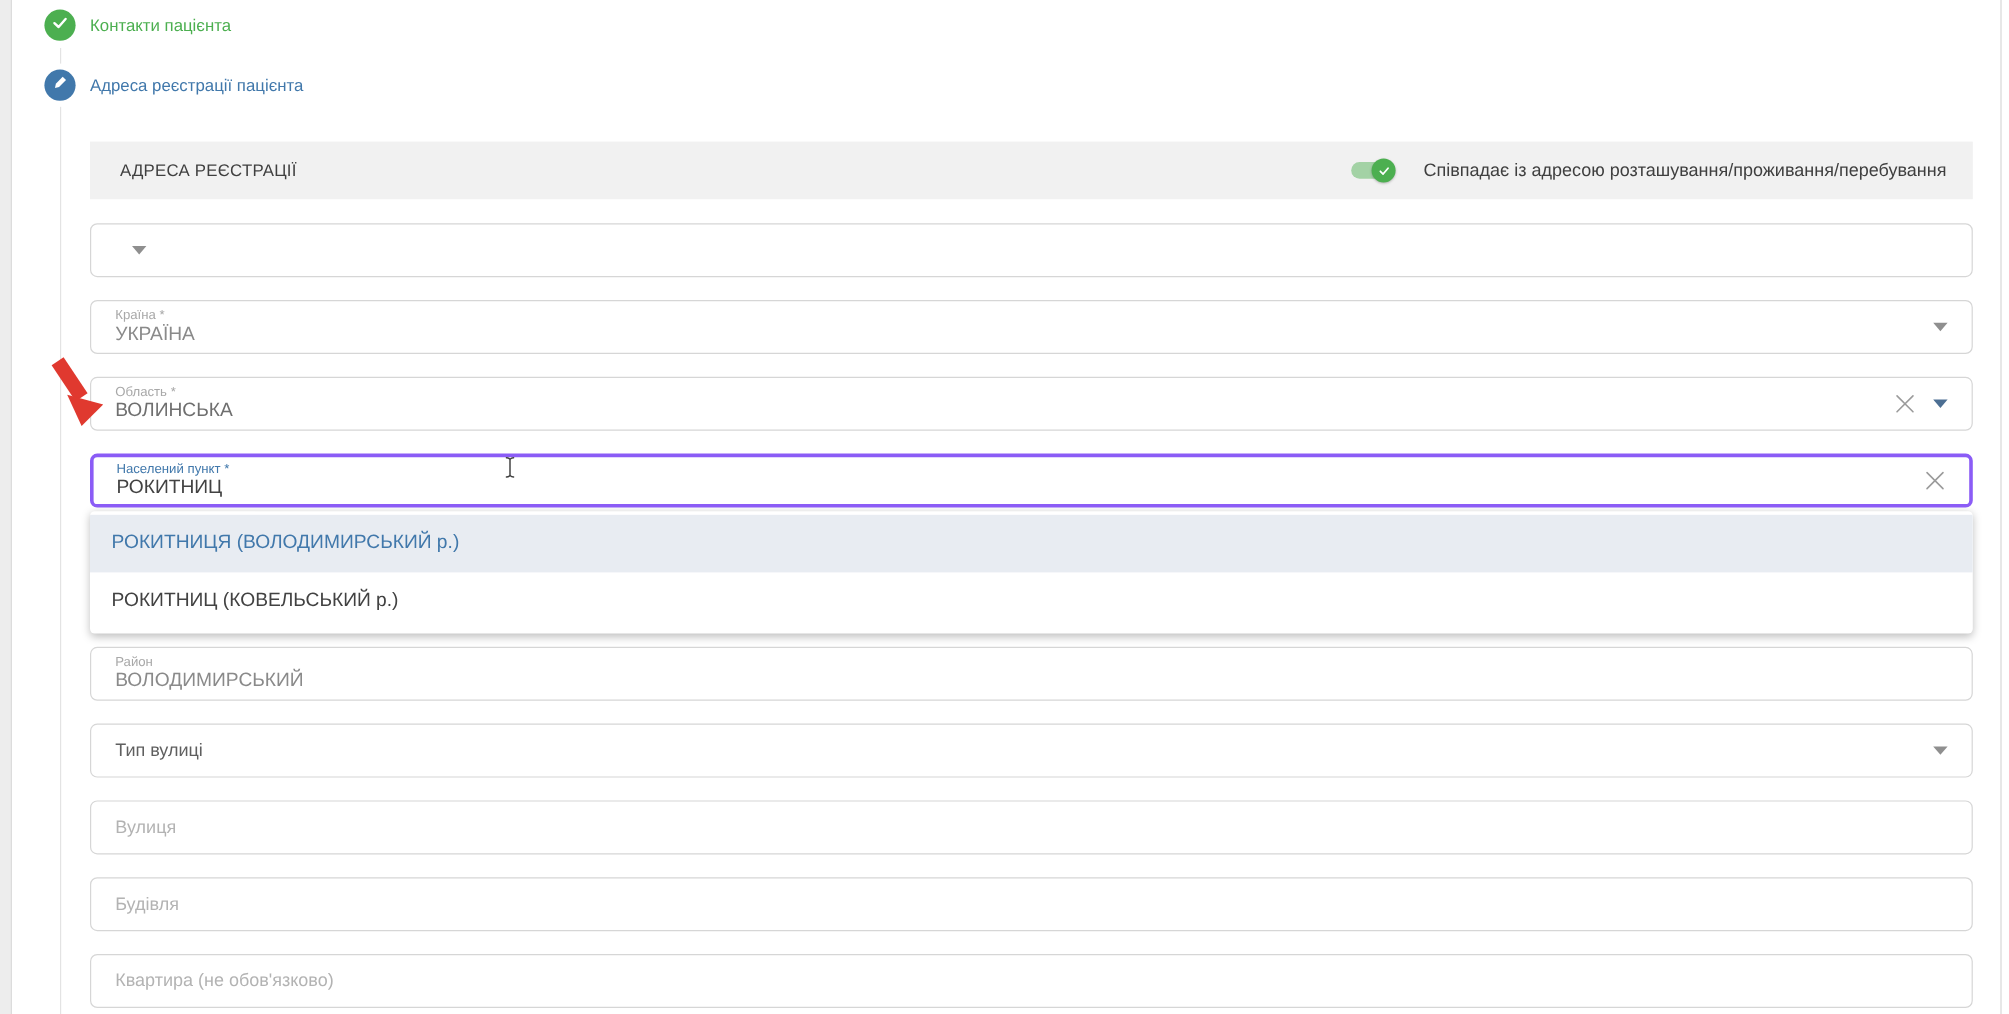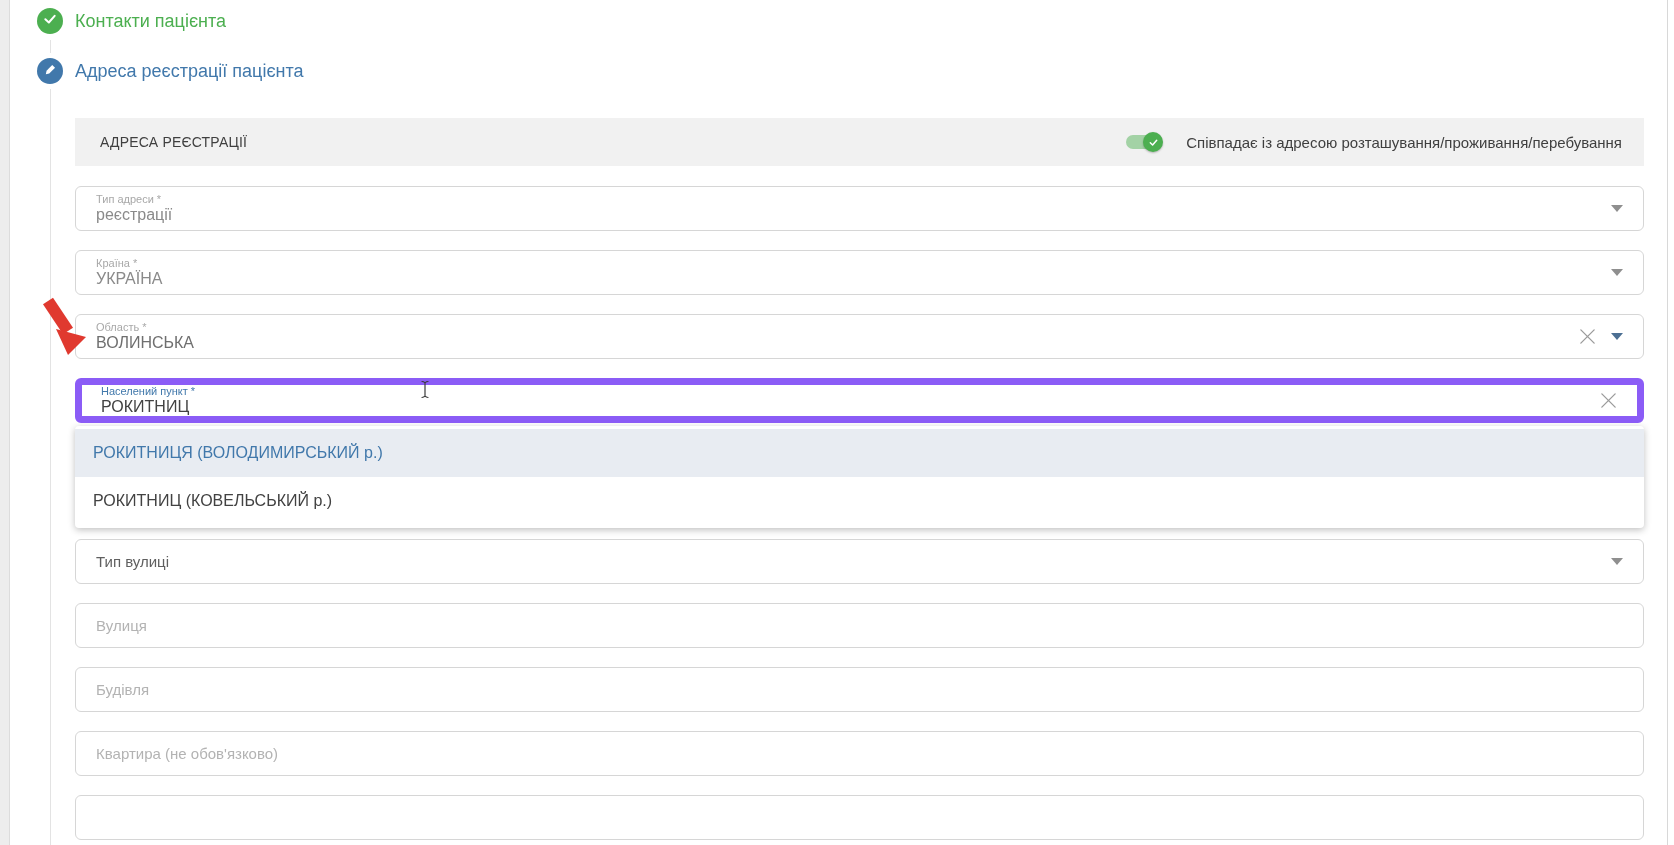--- a/index.html
+++ b/index.html
@@ -11,21 +11,21 @@
   }
   .left-strip{ position:absolute; left:0; top:0; width:10px; height:845px;
     background:#ededed; border-right:1px solid #dcdcdc; }
   .right-divider{ position:absolute; left:1667px; top:0; width:1px; height:845px; background:#d8d8d8; }
 
   
   .step-circle{ position:absolute; width:26px; height:26px; border-radius:50%;
     display:flex; align-items:center; justify-content:center; }
   .step-circle.green{ left:37px; top:8px;  background:var(--green,#4caf50); }
   .step-circle.blue { left:37px; top:58px; background:var(--blue,#4178ab); }
-  .step-label{ position:absolute; left:75px; font-size:18px; line-height:18px; }
+  .step-label{ position:absolute; left:75px; font-size:14px; line-height:18px; }
   .step-label.green{ top:12px; color:var(--green,#4caf50); }
   .step-label.blue { top:62px; color:var(--blue,#4178ab); }
   .step-line{ position:absolute; left:50px; width:1px; background:#e3e3e3; }
   .step-line.short{ top:40px; height:13px; }
   .step-line.long { top:89px; height:756px; }
 
   
   .content{ position:absolute; left:75px; top:118px; width:1569px; }
 
   .panel-header{ height:48px; background:#f1f1f1; display:flex; align-items:center;
@@ -42,21 +42,21 @@
   
   .field{ position:relative; height:45px; margin-bottom:19px; border:1px solid #d6d6d6;
     border-radius:6px; display:flex; align-items:center; padding:0 20px; background:#fff; }
   .field .texts{ flex:1; display:flex; flex-direction:column; justify-content:center; gap:1px; }
   .field .flabel{ font-size:11px; color:#a8a8a8; line-height:12px; }
   .field .fvalue{ font-size:16px; color:#8a8a8a; line-height:18px; }
   .field .fvalue.dark{ color:#424242; }
   .field .fvalue.mid{ color:#6f6f6f; }
   .field .placeholder{ font-size:15px; color:#b3b3b3; }
   .field .placeholder.dark{ color:#5f5f5f; }
-  .field.focused{ border:7px solid #8b5cf6; padding:0 19px; margin-bottom:0; }
+  .field.focused{ border:3px solid #8b5cf6; padding:0 19px; margin-bottom:0; }
   .field.focused .flabel{ color:var(--blue,#4178ab); }
 
   .caret{ width:0; height:0; border-left:6px solid transparent; border-right:6px solid transparent;
     border-top:7px solid #8f8f8f; margin-left:14px; }
   .caret.blue{ border-top-color:#4c6f93; }
   .x-icon{ margin-left:14px; display:flex; align-items:center; }
 
   
   .dropdown{ margin-top:3px; background:#fff; border-radius:4px; overflow:hidden;
     box-shadow:0 2px 7px rgba(0,0,0,.25); padding:3px 0; margin-bottom:11px; }
@@ -104,24 +104,20 @@
           <svg width="11" height="11" viewBox="0 0 24 24">
               <path d="M5 12.5 L10 17.5 L19 7" fill="none" stroke="#fff" stroke-width="3.2" stroke-linecap="round" stroke-linejoin="round"></path>
             </svg>
         </div>
       </div>
       <span class="toggle-label">Співпадає із адресою розташування/проживання/перебування</span>
     </div>
   </div>
 
   <div class="field">
-    <div class="texts">
-      <span class="flabel">Тип адреси *</span>
-      <span class="fvalue">реєстрації</span>
-    </div>
     <span class="caret"></span>
   </div>
 
   <div class="field">
     <div class="texts">
       <span class="flabel">Країна *</span>
       <span class="fvalue">УКРАЇНА</span>
     </div>
     <span class="caret"></span>
   </div>
@@ -149,20 +145,26 @@
           <path d="M3 3 L17 17 M17 3 L3 17" stroke="#9b9b9b" stroke-width="1.4" stroke-linecap="round"></path>
         </svg>
     </span>
   </div>
 
   <div class="dropdown">
     <div class="option selected">РОКИТНИЦЯ (ВОЛОДИМИРСЬКИЙ р.)</div>
     <div class="option">РОКИТНИЦ (КОВЕЛЬСЬКИЙ р.)</div>
   </div>
 
+  <div class="field">
+    <div class="texts">
+      <span class="flabel">Район</span>
+      <span class="fvalue">ВОЛОДИМИРСЬКИЙ</span>
+    </div>
+  </div>
 
   <div class="field">
     <div class="texts">
       <span class="placeholder dark">Тип вулиці</span>
     </div>
     <span class="caret"></span>
   </div>
 
   <div class="field">
     <div class="texts">

